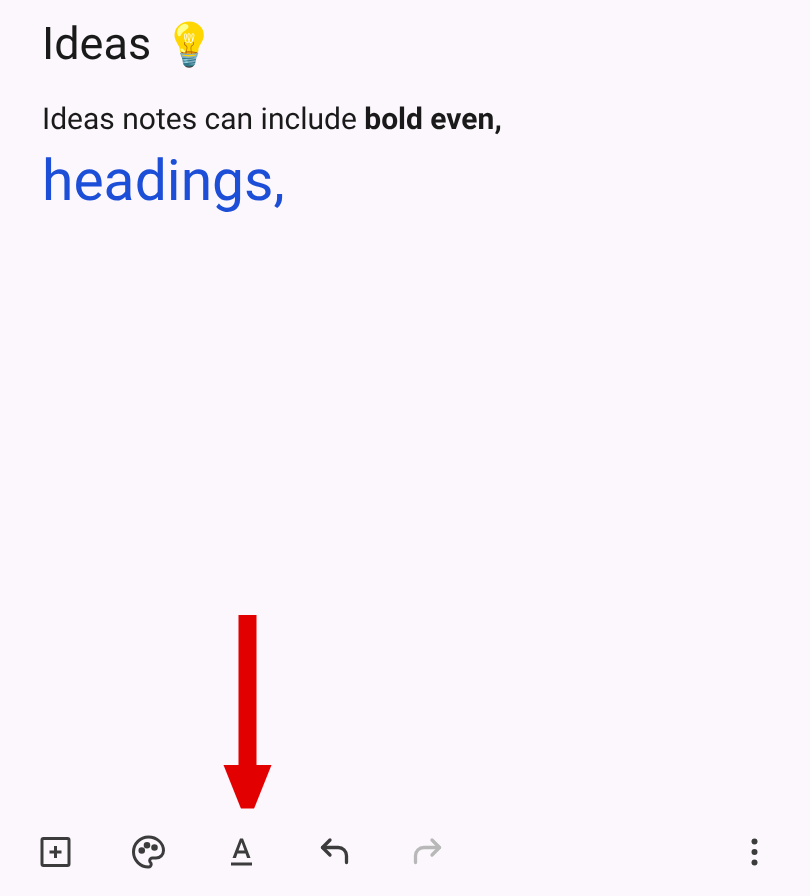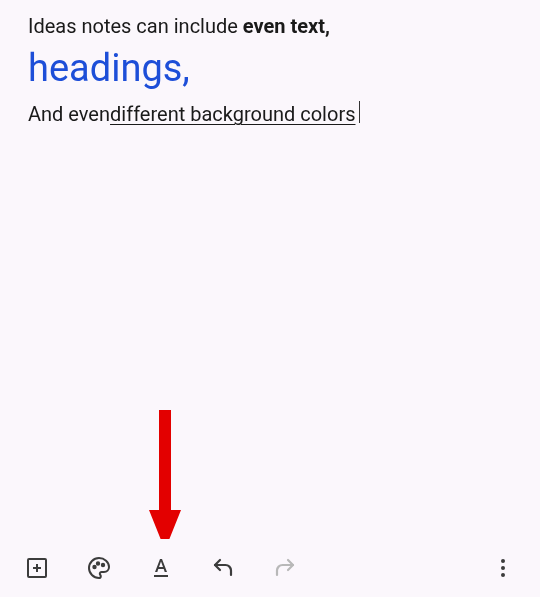--- a/index.html
+++ b/index.html
@@ -115,30 +115,29 @@
       display: flex;
       align-items: center;
       justify-content: center;
       cursor: pointer;
     }
   </style>
 </head>
 <body>
 
 <div class="content">
+  <div class="title-row">
+    <span class="title">Ideas</span>
+    <span class="bulb">💡</span>
+  </div>
   <div class="body-text">
     <div class="line1">
-      <span>Ideas notes can include </span><span class="bold">even text,</span>
+      <span>Ideas notes can include </span><span class="bold">bold even,</span>
     </div>
     <div class="heading-line">headings,</div>
-    <div class="line3">
-      <span>And even </span>
-        <span class="underlined">different background colors</span>
-        <span class="cursor"></span>
-    </div>
   </div>
 </div>
 
 <div class="arrow-annotation">
   <svg width="40" height="140" viewBox="0 0 40 140">
     <line x1="20" y1="0" x2="20" y2="105" stroke="#e30000" stroke-width="12"></line>
     <polygon points="20,140 4,100 36,100" fill="#e30000"></polygon>
   </svg>
 </div>
 

